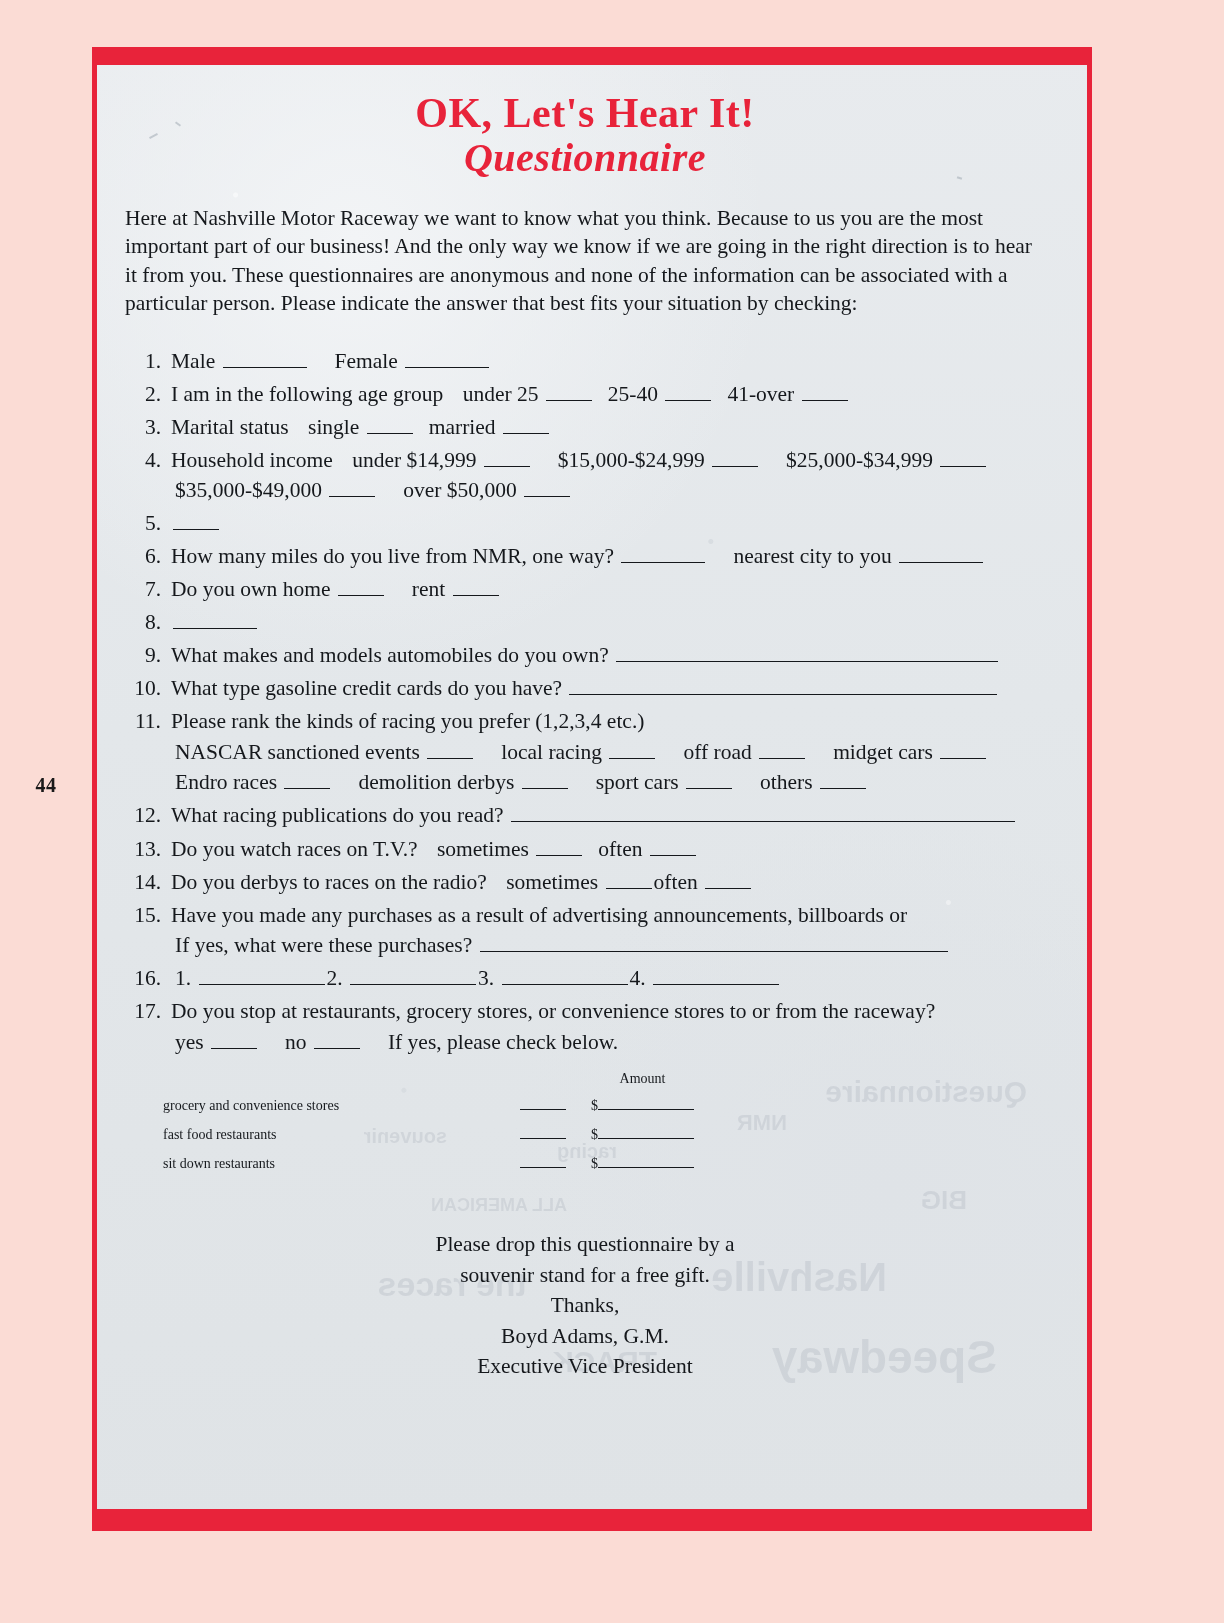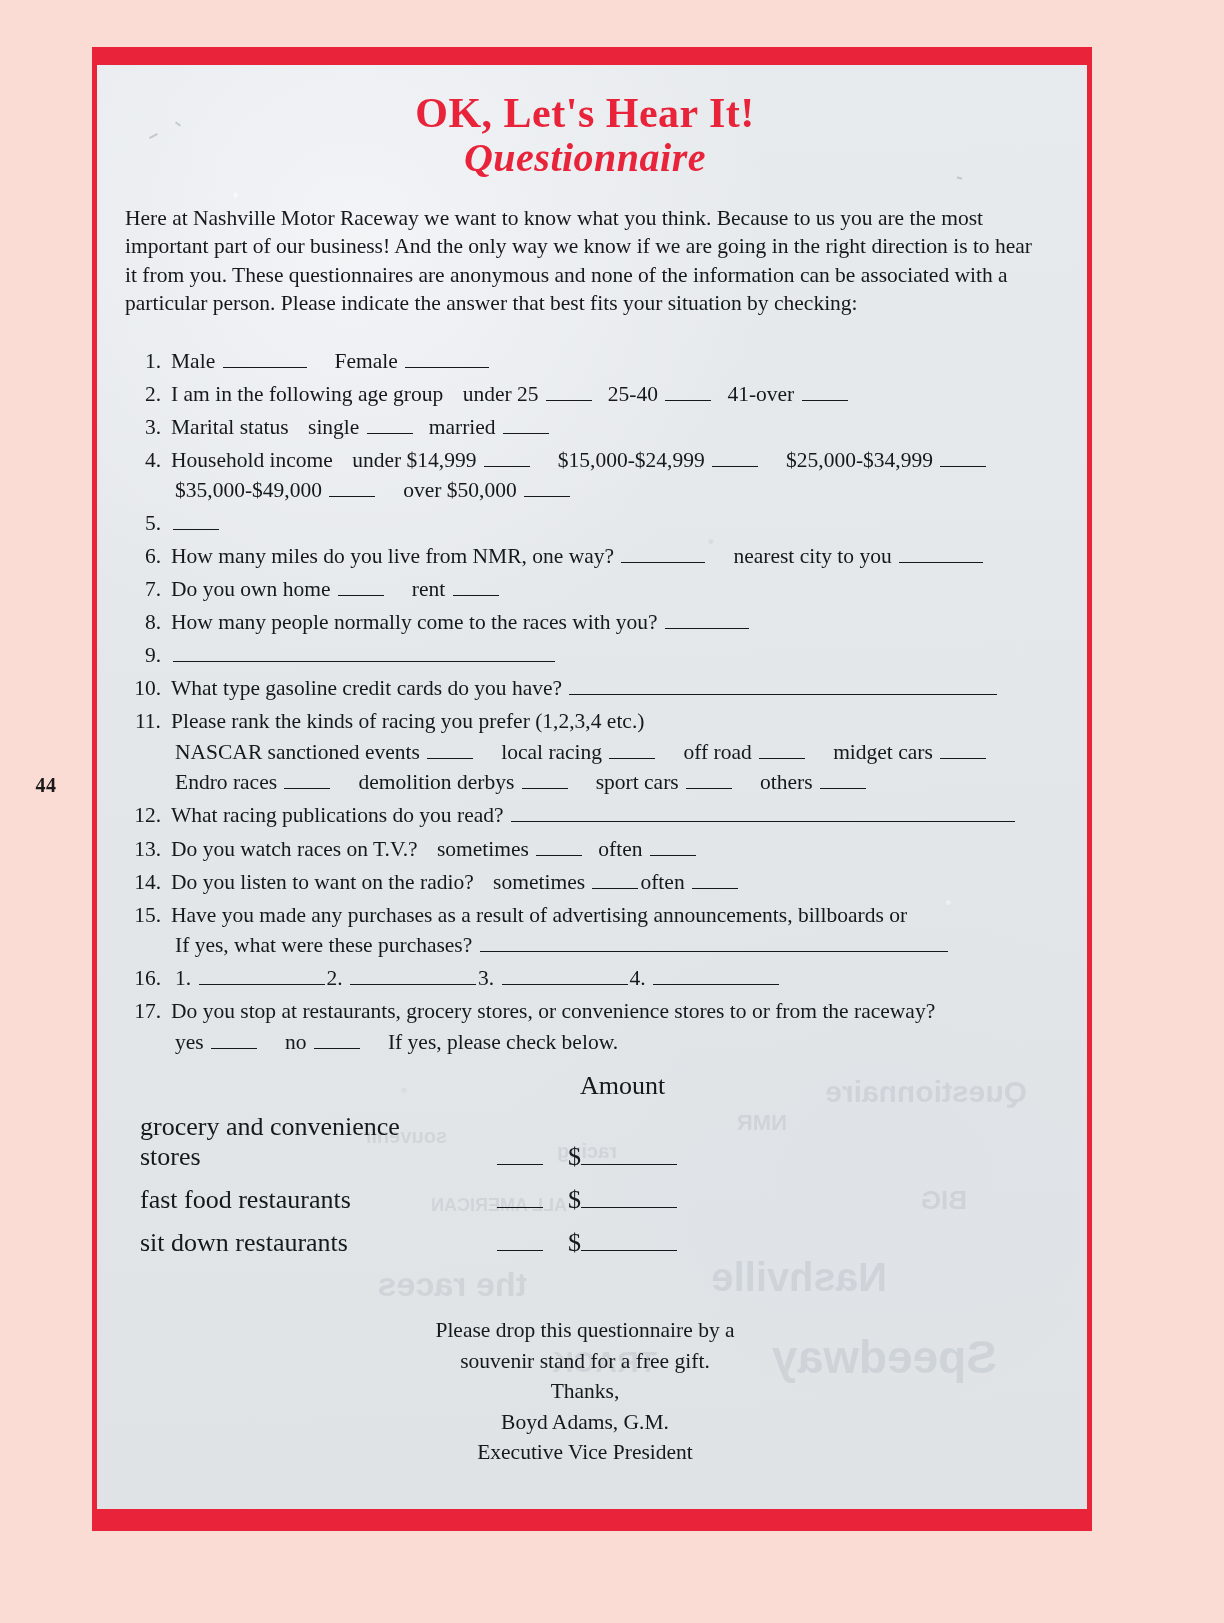--- a/index.html
+++ b/index.html
@@ -175,23 +175,23 @@
   .b-rule-2 { width: 428px; }
   .b-rule-3 { width: 504px; }
   .b-rule-4 { width: 468px; }
   .b-radio  { width: 126px; }
 
   .gap-s  { display:inline-block; width: 14px; }
   .gap-m  { display:inline-block; width: 26px; }
 
   
   .amount-table {
-    margin: 14px 0 0 19px;
-    font-family: "Liberation Serif", serif;
-    font-size: 26px;
+    margin: 14px 0 0 42px;
+    font-family: "Liberation Serif", serif;
+    font-size: 14px;
     color: #15181c;
     border-collapse: collapse;
   }
   .amount-table th {
     font-weight: normal;
     text-align: center;
     padding: 0 0 9px 0;
   }
   .amount-table th.sp { width: 332px; }
   .amount-table th.chk { width: 96px; }
@@ -287,25 +287,25 @@
         <li>
           <span class="qnum">6.</span>
           <span class="qline"><span>How many miles do you live from NMR, one way?</span> <span class="blank b-md"></span><span class="gap-m"></span><span>nearest city to you</span> <span class="blank b-md"></span></span>
         </li>
         <li>
           <span class="qnum">7.</span>
           <span class="qline"><span>Do you own home</span> <span class="blank b-sm"></span><span class="gap-m"></span><span>rent</span> <span class="blank b-sm"></span></span>
         </li>
         <li>
           <span class="qnum">8.</span>
-          <span class="qline"><span>How many people normally come to the races with you?</span> <span class="blank b-md"></span></span>
+          <span class="qline"> <span class="blank b-md"></span></span>
         </li>
         <li>
           <span class="qnum">9.</span>
-          <span class="qline"> <span class="blank b-rule-1"></span></span>
+          <span class="qline"><span>What makes and models automobiles do you own?</span> <span class="blank b-rule-1"></span></span>
         </li>
         <li>
           <span class="qnum">10.</span>
           <span class="qline"><span>What type gasoline credit cards do you have?</span> <span class="blank b-rule-2"></span></span>
         </li>
         <li>
           <span class="qnum">11.</span>
           <span class="qline"><span>Please rank the kinds of racing you prefer (1,2,3,4 etc.)</span> </span>
           <span class="qline indent"><span>NASCAR sanctioned events</span> <span class="blank b-sm"></span><span class="gap-m"></span><span>local racing</span> <span class="blank b-sm"></span><span class="gap-m"></span><span>off road</span> <span class="blank b-sm"></span><span class="gap-m"></span><span>midget cars</span> <span class="blank b-sm"></span></span>
           <span class="qline indent"><span>Endro races</span> <span class="blank b-sm"></span><span class="gap-m"></span><span>demolition derbys</span> <span class="blank b-sm"></span><span class="gap-m"></span><span>sport cars</span> <span class="blank b-sm"></span><span class="gap-m"></span><span>others</span> <span class="blank b-sm"></span></span>
@@ -313,21 +313,21 @@
         <li>
           <span class="qnum">12.</span>
           <span class="qline"><span>What racing publications do you read?</span> <span class="blank b-rule-3"></span></span>
         </li>
         <li>
           <span class="qnum">13.</span>
           <span class="qline"><span>Do you watch races on T.V.?</span> <span class="gap-s"></span><span>sometimes</span> <span class="blank b-sm"></span><span class="gap-s"></span><span>often</span> <span class="blank b-sm"></span></span>
         </li>
         <li>
           <span class="qnum">14.</span>
-          <span class="qline"><span>Do you listen to want on the radio?</span> <span class="gap-s"></span><span>sometimes</span> <span class="blank b-sm"></span><span>often</span> <span class="blank b-sm"></span></span>
+          <span class="qline"><span>Do you derbys to races on the radio?</span> <span class="gap-s"></span><span>sometimes</span> <span class="blank b-sm"></span><span>often</span> <span class="blank b-sm"></span></span>
         </li>
         <li>
           <span class="qnum">15.</span>
           <span class="qline"><span>Have you made any purchases as a result of advertising announcements, billboards or</span> </span>
           <span class="qline indent"><span>If yes, what were these purchases?</span> <span class="blank b-rule-4"></span></span>
         </li>
         <li>
           <span class="qnum">16.</span>
           <span class="qline indent"><span>1.</span> <span class="blank b-radio"></span><span>2.</span> <span class="blank b-radio"></span><span>3.</span> <span class="blank b-radio"></span><span>4.</span> <span class="blank b-radio"></span></span>
         </li>

